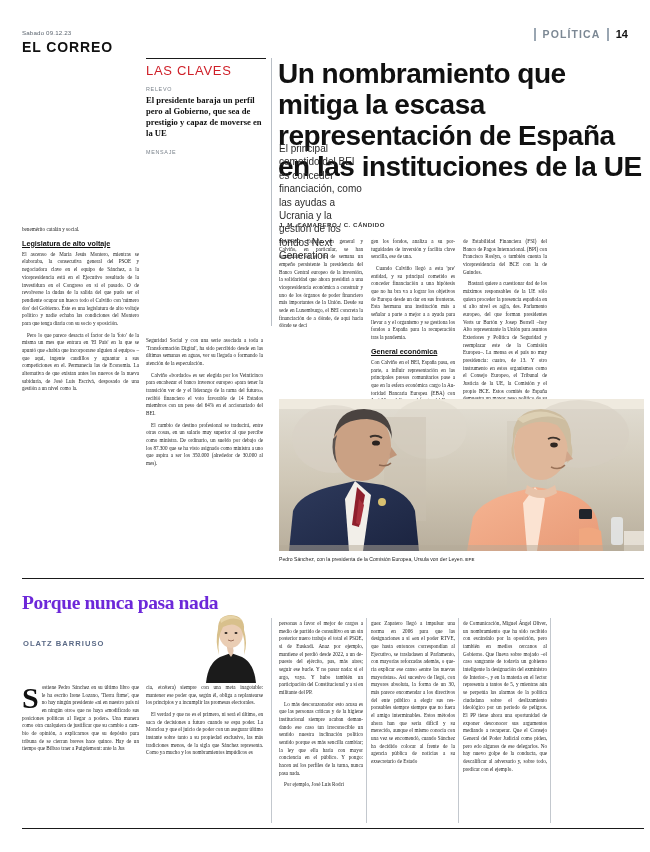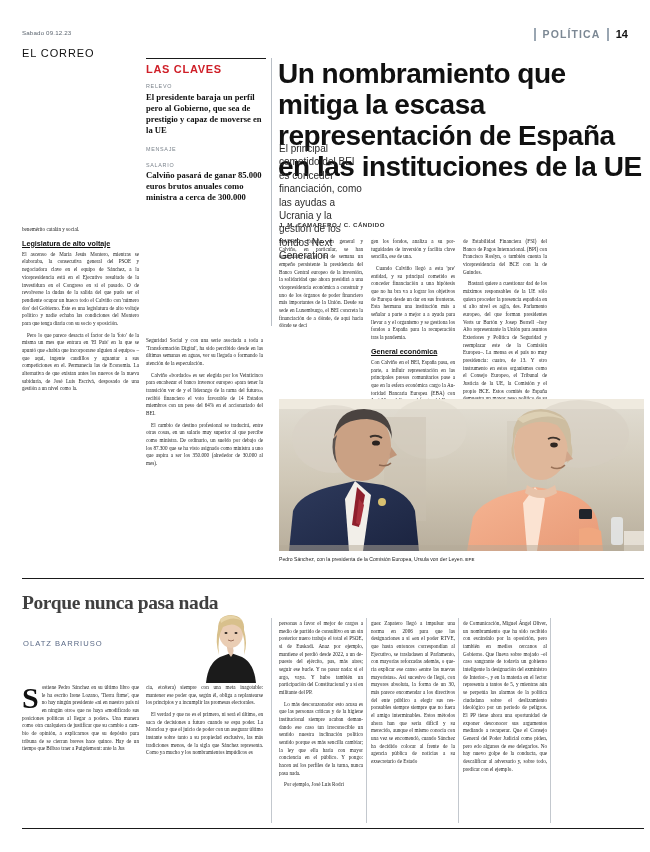--- a/index.html
+++ b/index.html
@@ -33,25 +33,25 @@
   }
   .masthead-date {
     font-family: "Liberation Sans", sans-serif;
     font-size: 6.2px;
     letter-spacing: 0.15px;
     color: #5d6670;
     line-height: 1.1;
   }
   .masthead-brand {
     font-family: "Liberation Sans", sans-serif;
-    font-size: 11px;
-    font-weight: normal;
+    font-size: 14px;
+    font-weight: bold;
     letter-spacing: 0.9px;
     color: #111;
-    margin-top: 10px;
+    margin-top: 2px;
   }
 
   .section-head {
     position: absolute;
     right: 22px;
     top: 28px;
     display: flex;
     align-items: flex-start;
     gap: 7px;
     font-family: "Liberation Sans", sans-serif;
@@ -79,22 +79,22 @@
     left: 146px;
     top: 58px;
     width: 120px;
   }
   .claves-top-rule {
     border-top: 1.6px solid #1a1a1a;
     margin-bottom: 4px;
   }
   .claves-title {
     font-family: "Liberation Sans", sans-serif;
-    font-size: 11px;
-    font-weight: bold;
+    font-size: 13px;
+    font-weight: normal;
     letter-spacing: 0.7px;
     color: #cf1f28;
     margin-bottom: 8px;
   }
   .clave-item { margin-bottom: 10px; }
   .clave-kicker {
     font-family: "Liberation Sans", sans-serif;
     font-size: 5.4px;
     letter-spacing: 0.7px;
     color: #7b838c;
@@ -225,29 +225,29 @@
   
   .op-headline {
     position: absolute;
     left: 22px;
     top: 592px;
     width: 250px;
     font-family: "Liberation Serif", serif;
     font-weight: bold;
     font-size: 19.5px;
     letter-spacing: -0.4px;
-    color: #404040;
+    color: #6d28d9;
   }
   .op-author {
     position: absolute;
     left: 23px;
     top: 639px;
     font-family: "Liberation Sans", sans-serif;
     font-size: 7.6px;
-    font-weight: normal;
+    font-weight: bold;
     letter-spacing: 1px;
     color: #5b6a86;
   }
 
   .op-portrait {
     position: absolute;
     left: 200px;
     top: 613px;
     width: 62px;
     height: 70px;
@@ -305,24 +305,20 @@
   <div class="claves">
     <div class="claves-top-rule"></div>
     <div class="claves-title">LAS CLAVES</div>
 
     <div class="clave-item">
       <div class="clave-kicker">RELEVO</div>
       <div class="clave-text">El presidente baraja un perfil pero al Gobierno, que sea de prestigio y capaz de moverse en la UE</div>
     </div>
     <div class="clave-item">
       <div class="clave-kicker">MENSAJE</div>
-    </div>
-    <div class="clave-item">
-      <div class="clave-kicker">SALARIO</div>
-      <div class="clave-text">Calviño pasará de ganar 85.000 euros brutos anuales como ministra a cerca de 300.000</div>
     </div>
   </div>
   <div class="claves-divider"></div>
 
   <div class="headline">Un nombramiento que mitiga la escasa representación de España en las instituciones de la UE</div>
   <div class="deck">El principal cometido del BEI es conceder financiación, como las ayudas a Ucrania y la gestión de los fondos Next Generation</div>
   <div class="byline">J. M. CAMARERO / C. CÁNDIDO</div>
 
   <div class="col" id="a1c1">
     <p class="noind">benemérito catalán y social.</p>

